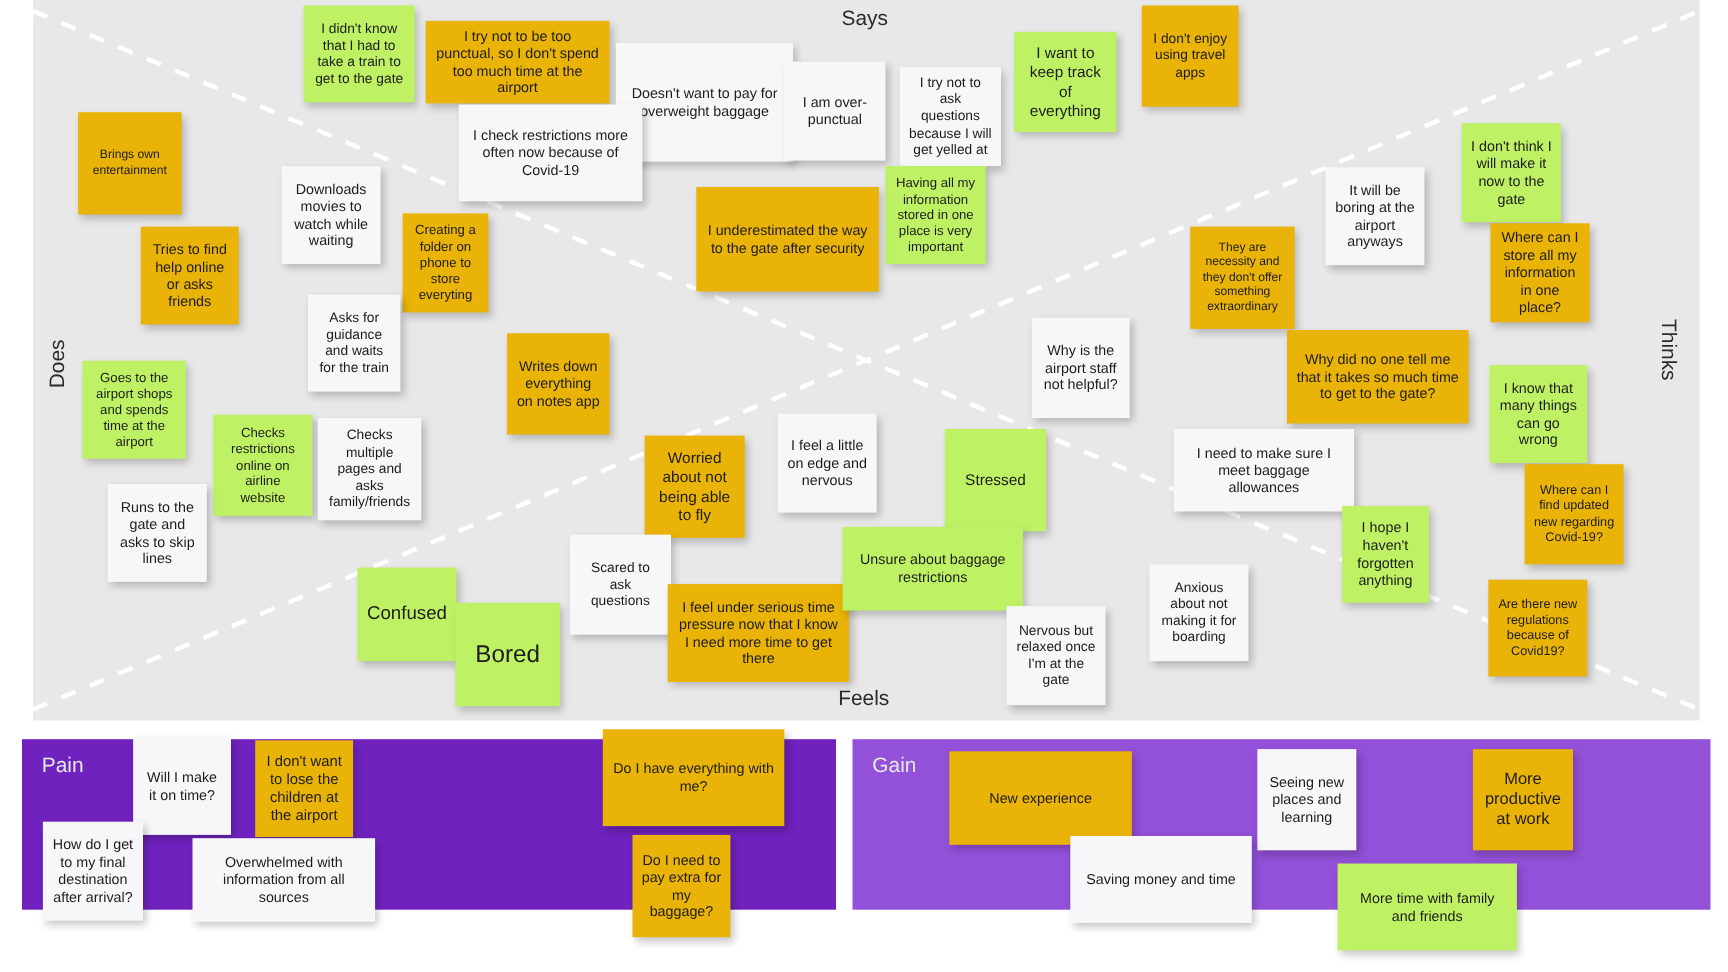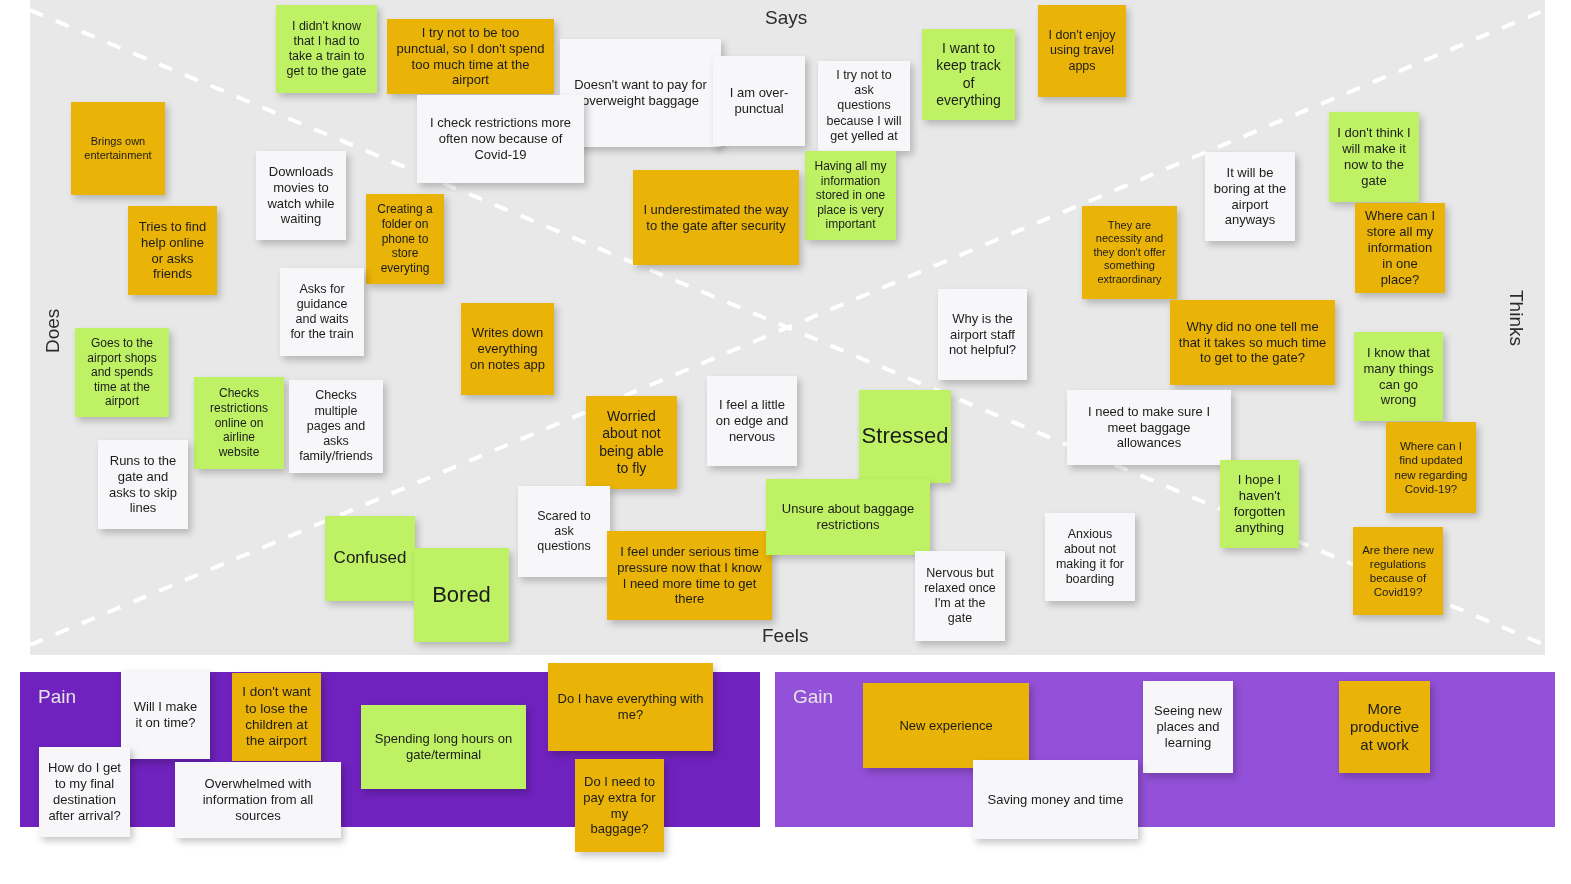--- a/index.html
+++ b/index.html
@@ -195,21 +195,21 @@
         </div>
         <div class="note blue" style="left: 384px; top: 548px; width: 95px; height: 94px; font-size: 22px;">
           <span>Bored</span>
         </div>
         <div class="note teal" style="left: 556px; top: 396px; width: 91px; height: 93px; font-size: 14px;">
           <span>Worried about not being able to fly</span>
         </div>
         <div class="note white" style="left: 677px; top: 376px; width: 90px; height: 90px; font-size: 13px;">
           <span>I feel a little on edge and nervous</span>
         </div>
-        <div class="note blue" style="left: 829px; top: 390px; width: 92px; height: 93px; font-size: 22px;">
+        <div class="note blue" style="left: 829px; top: 390px; width: 92px; height: 93px; font-size: 14px;">
           <span>Stressed</span>
         </div>
         <div class="note white" style="left: 488px; top: 486px; width: 92px; height: 91px; font-size: 12.5px;">
           <span>Scared to ask questions</span>
         </div>
         <div class="note teal" style="left: 577px; top: 531px; width: 165px; height: 89px; font-size: 13px;">
           <span>I feel under serious time pressure now that I know I need more time to get there</span>
         </div>
         <div class="note blue" style="left: 736px; top: 479px; width: 164px; height: 76px; font-size: 13px;">
           <span>Unsure about baggage restrictions</span>
@@ -264,23 +264,20 @@
     <div class="bandlabel">Gain</div>
   </div>
 
   <div class="bandnotes" id="band-notes">
       <div class="note white" style="left: 121px; top: 670px; width: 89px; height: 89px; font-size: 13px;">
         <span>Will I make it on time?</span>
       </div>
       <div class="note teal" style="left: 232px; top: 673px; width: 89px; height: 88px; font-size: 13.5px;">
         <span>I don't want to lose the children at the airport</span>
       </div>
-      <div class="note blue" style="left: 361px; top: 705px; width: 165px; height: 84px; font-size: 13px;">
-        <span>Spending long hours on gate/terminal</span>
-      </div>
       <div class="note teal" style="left: 548px; top: 663px; width: 165px; height: 88px; font-size: 13px;">
         <span>Do I have everything with me?</span>
       </div>
       <div class="note teal" style="left: 575px; top: 759px; width: 89px; height: 93px; font-size: 13px;">
         <span>Do I need to pay extra for my baggage?</span>
       </div>
       <div class="note white" style="left: 39px; top: 747px; width: 91px; height: 90px; font-size: 13px;">
         <span>How do I get to my final destination after arrival?</span>
       </div>
       <div class="note white" style="left: 175px; top: 762px; width: 166px; height: 76px; font-size: 13px;">
@@ -291,15 +288,18 @@
       </div>
       <div class="note white" style="left: 1143px; top: 681px; width: 90px; height: 92px; font-size: 13px;">
         <span>Seeing new places and learning</span>
       </div>
       <div class="note teal" style="left: 1339px; top: 681px; width: 91px; height: 92px; font-size: 15px;">
         <span>More productive at work</span>
       </div>
       <div class="note white" style="left: 973px; top: 760px; width: 165px; height: 79px; font-size: 13px;">
         <span>Saving money and time</span>
       </div>
+      <div class="note blue" style="left: 1216px; top: 785px; width: 163px; height: 79px; font-size: 13px;">
+        <span>More time with family and friends</span>
+      </div>
     </div>
 
 </div>
 
 </body></html>

